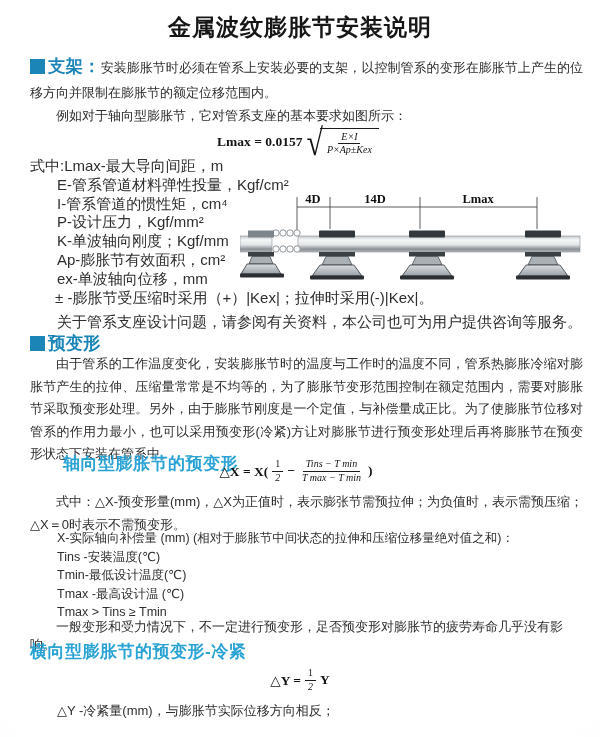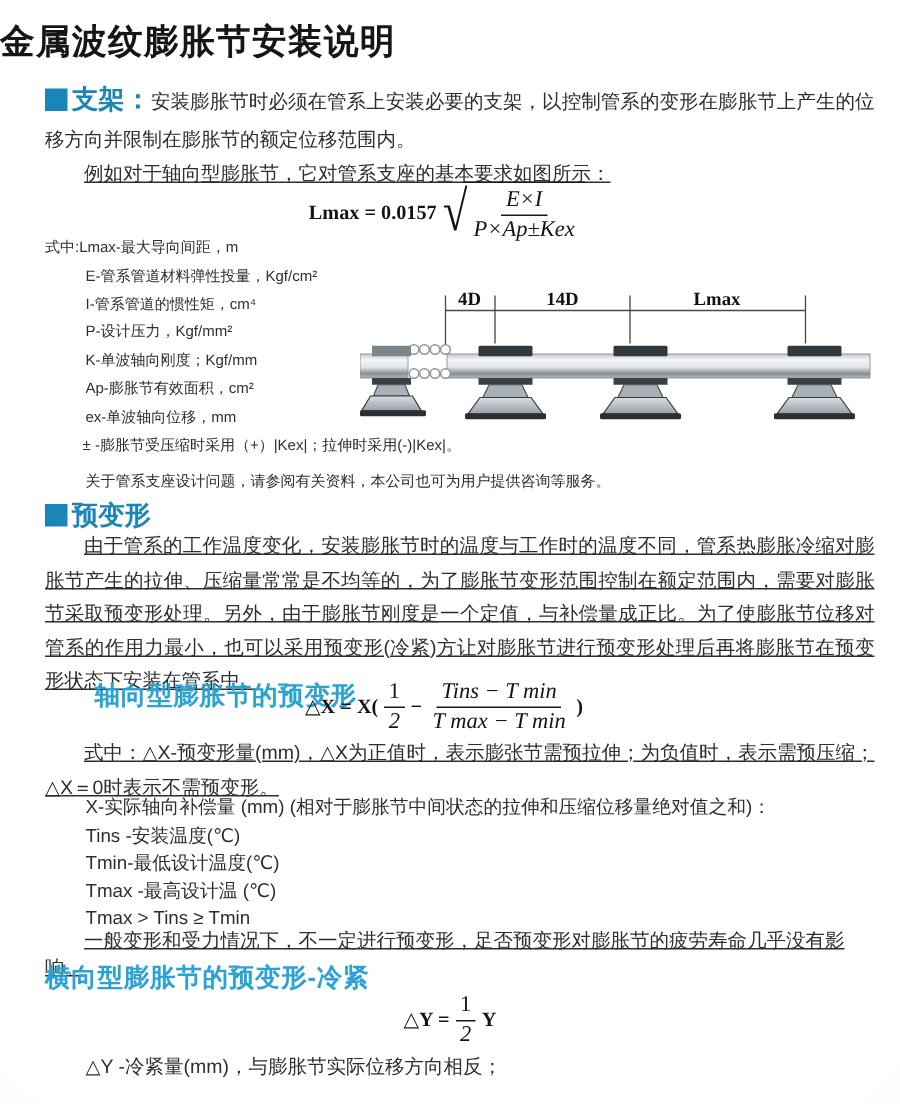--- a/index.html
+++ b/index.html
@@ -8,44 +8,44 @@
     font-family:"Liberation Sans","DejaVu Sans",sans-serif;
     color:#2e2e2e;
     background:#fff;
   }
   .page{
     position:relative;width:600px;height:737px;overflow:hidden;
     background:radial-gradient(130% 115% at 50% 45%, #ffffff 58%, #e9eff3 100%);
   }
   .abs{position:absolute;}
   .doc-title{
-    top:12px;left:0;right:0;
+    top:12px;left:0;right:0;text-align:center;
     font-size:23px;font-weight:bold;color:#161616;letter-spacing:1px;
   }
   .body-text{font-size:13px;color:#2e2e2e;}
   .sec-bullet{
     display:inline-block;width:15px;height:15px;background:#1b85b8;
     vertical-align:-2px;margin-right:3px;
   }
   .sec-label{color:#1b85b8;font-size:17.5px;font-weight:bold;}
   .sub-heading{color:#2aa3d4;font-size:17px;font-weight:bold;letter-spacing:0.5px;}
   .para{line-height:25px;text-align:justify;}
-  .indent{text-indent:2em;text-decoration:underline;}
-  .defs-block{font-size:10px;line-height:18.8px;}
+  .indent{text-indent:2em;}
+  .defs-block{font-size:15px;line-height:18.8px;}
   .defs-block .d-item{padding-left:27px;}
   .defs-block .d-pm{padding-left:25px;}
   .defs-block .d-svc{padding-left:27px;margin-top:6px;}
   
   .formula{
     font-family:"Liberation Serif","DejaVu Serif",serif;
     color:#141414;display:flex;align-items:center;justify-content:center;
   }
   .f-bold{font-weight:bold;font-size:13.5px;}
   .frac{display:inline-flex;flex-direction:column;align-items:center;
-        font-size:15px;line-height:1.25;vertical-align:middle;}
+        font-size:10px;line-height:1.25;vertical-align:middle;}
   .frac .num{border-bottom:1.2px solid #1a1a1a;padding:0 3px;}
   .frac .den{padding:0 3px;font-style:italic;}
   .ital{font-style:italic;}
   .sqrt{display:inline-flex;align-items:center;}
   .sqrt-sign{font-size:30px;line-height:1;transform:scaleY(1.25);margin-right:-3px;font-weight:normal;}
   .radicand{border-top:1.6px solid #1a1a1a;padding:2px 4px 0 4px;}
   .fgap{margin:0 4px;}
 </style>
 </head>
 <body>

